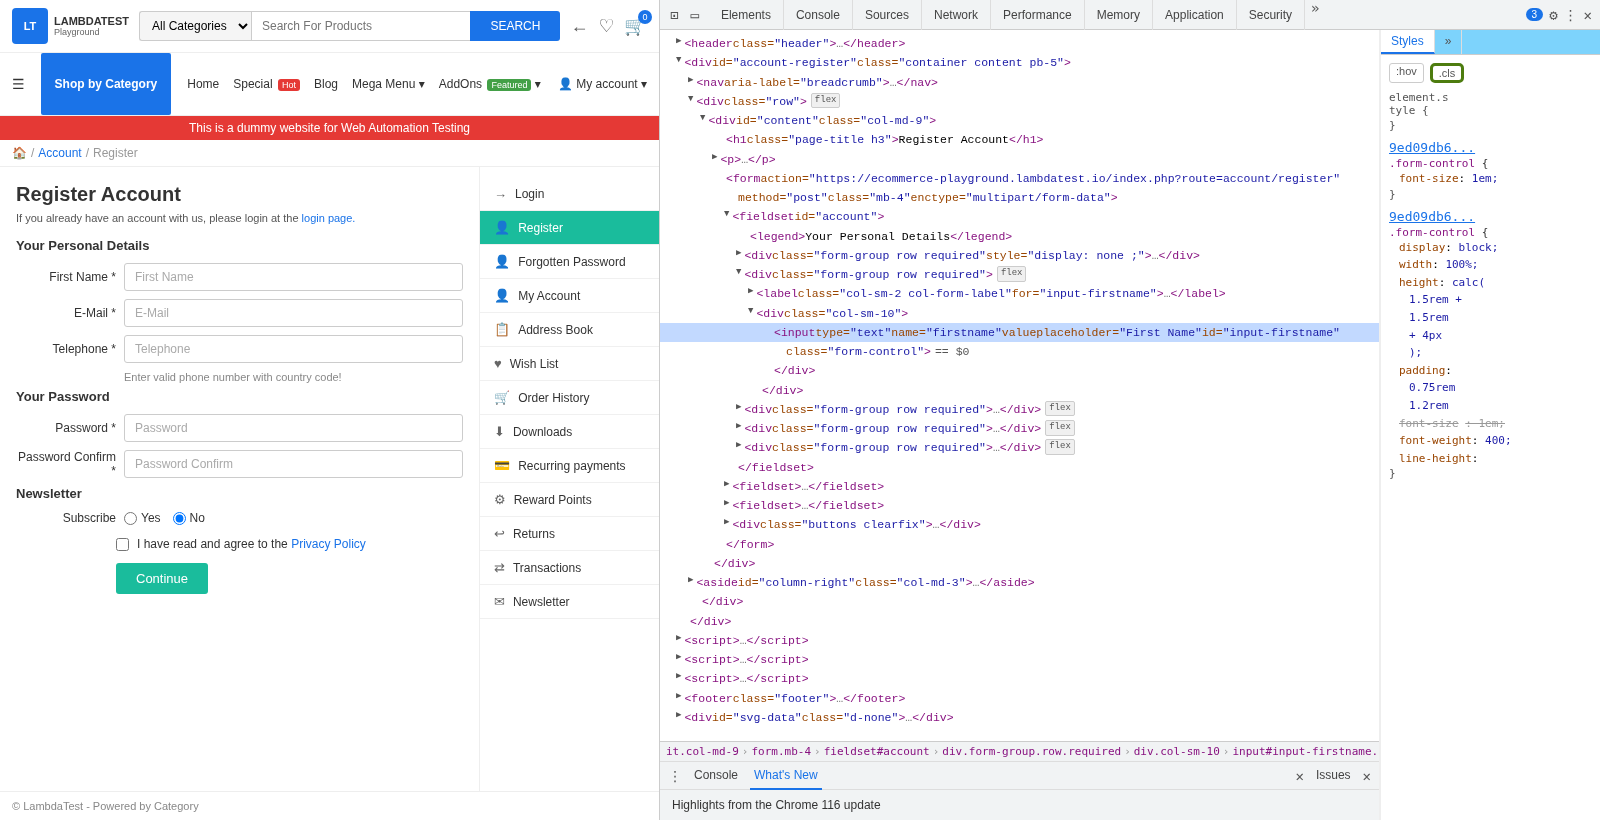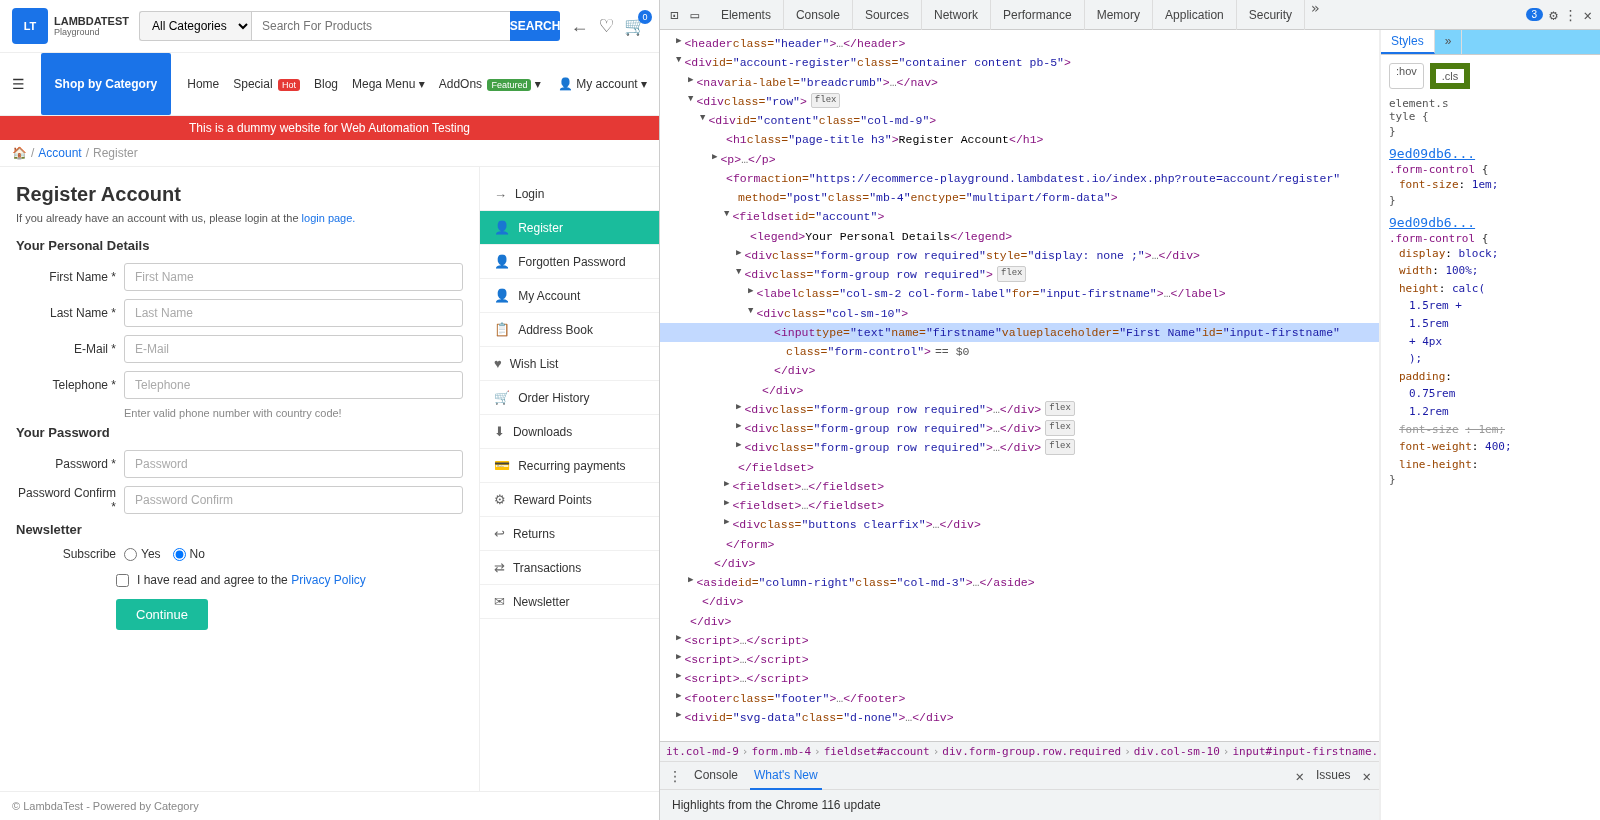--- a/index.html
+++ b/index.html
@@ -11,21 +11,21 @@
     
     .site-header { background: #fff; padding: 8px 12px; display: flex; align-items: center; gap: 10px; border-bottom: 1px solid #eee; }
     .logo { display: flex; align-items: center; gap: 6px; min-width: 90px; }
     .logo-box { background: #1a73e8; border-radius: 4px; width: 36px; height: 36px; display: flex; align-items: center; justify-content: center; }
     .logo-box span { color: #fff; font-weight: bold; font-size: 11px; }
     .logo-text { font-size: 11px; font-weight: bold; color: #333; }
     .logo-sub { font-size: 9px; color: #666; }
     .search-area { flex: 1; display: flex; }
     .category-select { border: 1px solid #ccc; border-right: none; padding: 6px 8px; font-size: 12px; background: #f5f5f5; border-radius: 3px 0 0 3px; cursor: pointer; }
     .search-input { flex: 1; border: 1px solid #ccc; border-right: none; padding: 6px 10px; font-size: 12px; outline: none; }
-    .search-btn { background: #1a73e8; color: #fff; border: none; padding: 6px 0; font-size: 12px; font-weight: bold; cursor: pointer; border-radius: 0 3px 3px 0; }
+    .search-btn { background: #1a73e8; color: #fff; border: none; padding: 6px 20px; font-size: 12px; font-weight: normal; cursor: pointer; border-radius: 0 3px 3px 0; }
     .header-icons { display: flex; gap: 10px; align-items: center; }
     .header-icon { font-size: 18px; color: #555; cursor: pointer; position: relative; }
     .cart-badge { position: absolute; top: -5px; right: -5px; background: #1a73e8; color: #fff; border-radius: 50%; font-size: 9px; width: 14px; height: 14px; display: flex; align-items: center; justify-content: center; }
 
     
     .site-nav { background: #fff; border-bottom: 1px solid #eee; padding: 0 12px; display: flex; align-items: center; gap: 16px; }
     .nav-hamburger { font-size: 14px; color: #333; cursor: pointer; padding: 8px 0; }
     .nav-shop { background: #1a73e8; color: #fff; padding: 24px 14px; font-size: 12px; cursor: pointer; border-radius: 2px; white-space: nowrap; font-weight: bold; }
     .nav-links { display: flex; gap: 14px; flex: 1; }
     .nav-link { font-size: 12px; color: #333; text-decoration: none; padding: 8px 0; cursor: pointer; white-space: nowrap; }
@@ -214,24 +214,20 @@
       <p class="page-subtitle">
         <span>If you already have an account with us, please login at the</span>
         <a>login page.</a>
       </p>
 
       <div class="section-title">Your Personal Details</div>
 
       <div class="form-row">
         <label class="form-label"><span>First Name *</span></label>
         <input class="form-input" placeholder="First Name" style="">
-      </div>
-      <div class="form-row">
-        <label class="form-label"><span>Last Name *</span></label>
-        <input class="form-input" placeholder="Last Name" style="">
       </div>
       <div class="form-row">
         <label class="form-label"><span>E-Mail *</span></label>
         <input class="form-input" placeholder="E-Mail" style="">
       </div>
       <div class="form-row">
         <label class="form-label"><span>Telephone *</span></label>
         <input class="form-input" placeholder="Telephone" style="">
       </div>
       <div class="form-hint">Enter valid phone number with country code!</div>
@@ -431,21 +427,21 @@
 
     <div class="dt-styles">
       <div class="dt-styles-tabs">
         <span class="dt-styles-tab active">Styles</span>
         <span class="dt-styles-tab">»</span>
       </div>
       <div class="dt-styles-content">
 
         <div style="display:flex; gap:6px; margin-bottom:8px; font-family: Arial; font-size:11px;">
           <span style="border: 1px solid #ccc; padding: 1px 6px; border-radius: 3px; cursor:pointer; color:#555;">:hov</span>
-          <span style="border: 6px solid #4d7c0f; padding: 1px 6px; border-radius: 0; cursor:pointer; color:#555;">.cls</span>
+          <span style="border: 3px solid #4d7c0f; padding: 1px 6px; border-radius: 5px; cursor:pointer; color:#555;">.cls</span>
         </div>
 
         <div class="style-rule">
           <div style="color:#555; font-size:11px; margin-bottom:2px;">element.s<br>tyle {</div>
           <div class="style-line"></div>
           <div style="color:#555;">}</div>
         </div>
 
         <div class="style-rule">
           <div class="style-source">9ed09db6...</div>

